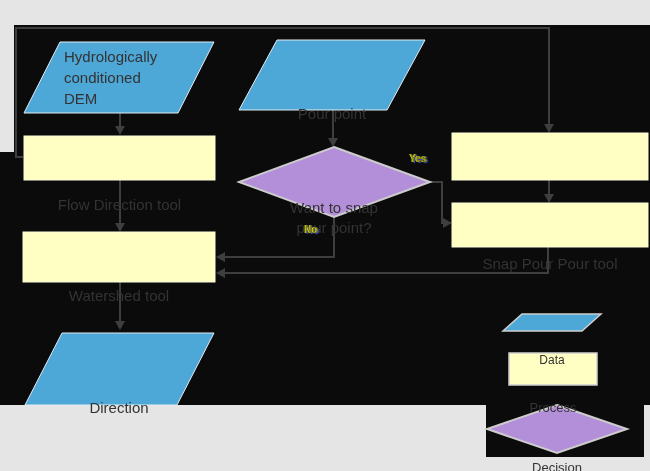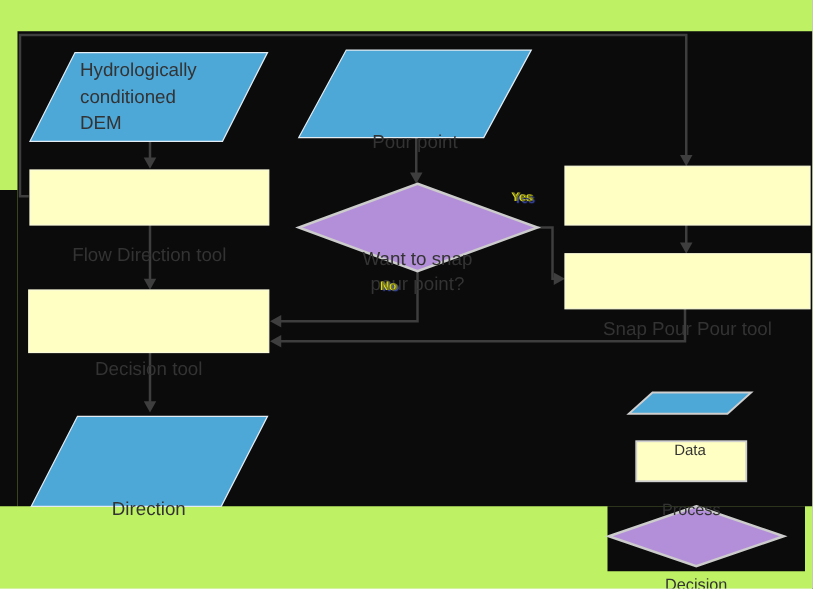--- a/index.html
+++ b/index.html
@@ -1,17 +1,17 @@
 <!DOCTYPE html>
 <html><head>
 <meta charset="utf-8">
 <style>
   html,body{margin:0;padding:0;background:#ffffff;}
   #stage{
-    position:relative;width:650px;height:471px;background:#bef264;overflow:hidden;
+    position:relative;width:650px;height:471px;background:#e5e5e5;overflow:hidden;
     font-family:"Liberation Sans",sans-serif;
   }
   .bg{position:absolute;background:#0b0b0b;}
   #bg-main{left:14px;top:25px;width:636px;height:380px;}
   #bg-left{left:0;top:152px;width:14px;height:253px;}
   #bg-legend{left:486px;top:405px;width:158px;height:52px;}
   svg.layer{position:absolute;left:0;top:0;width:650px;height:471px;}
   .connector{fill:none;stroke:#3e3e3e;stroke-width:2;}
   .arrowhead{fill:#3e3e3e;stroke:none;}
   .shape-blue{stroke:#e2ecf2;stroke-width:1;}
@@ -88,21 +88,21 @@
   <div class="label centered" style="left:262px;top:40px;width:140px;height:70px;">Pour point</div>
 
   <div class="label centered" style="left:24px;top:136px;width:191px;height:61px;">Flow Direction tool</div>
 
 
   <div class="label centered" style="left:452px;top:203px;width:196px;height:44px;">Snap Pour Pour tool</div>
 
   <div class="label centered" style="left:259px;top:142px;width:150px;height:75px;line-height:20px;">Want to snap
 pour point?</div>
 
-  <div class="label centered" style="left:23px;top:232px;width:192px;height:50px;">Decision tool</div>
+  <div class="label centered" style="left:23px;top:232px;width:192px;height:50px;">Watershed tool</div>
 
   <div class="label centered" style="left:44px;top:333px;width:150px;height:72px;">Direction</div>
 
   <span class="edge-label" style="left:410px;top:153px;">Yes</span>
   <span class="edge-label" style="left:305px;top:224px;">No</span>
 
   <div class="label centered legend-label" style="left:503px;top:313px;width:98px;height:18px;font-size:12px;">Data</div>
   <div class="label centered legend-label" style="left:487px;top:417px;width:140px;height:24px;">Decision</div>
   <div class="label centered legend-label" style="left:509px;top:353px;width:88px;height:32px;">Process</div>
 

